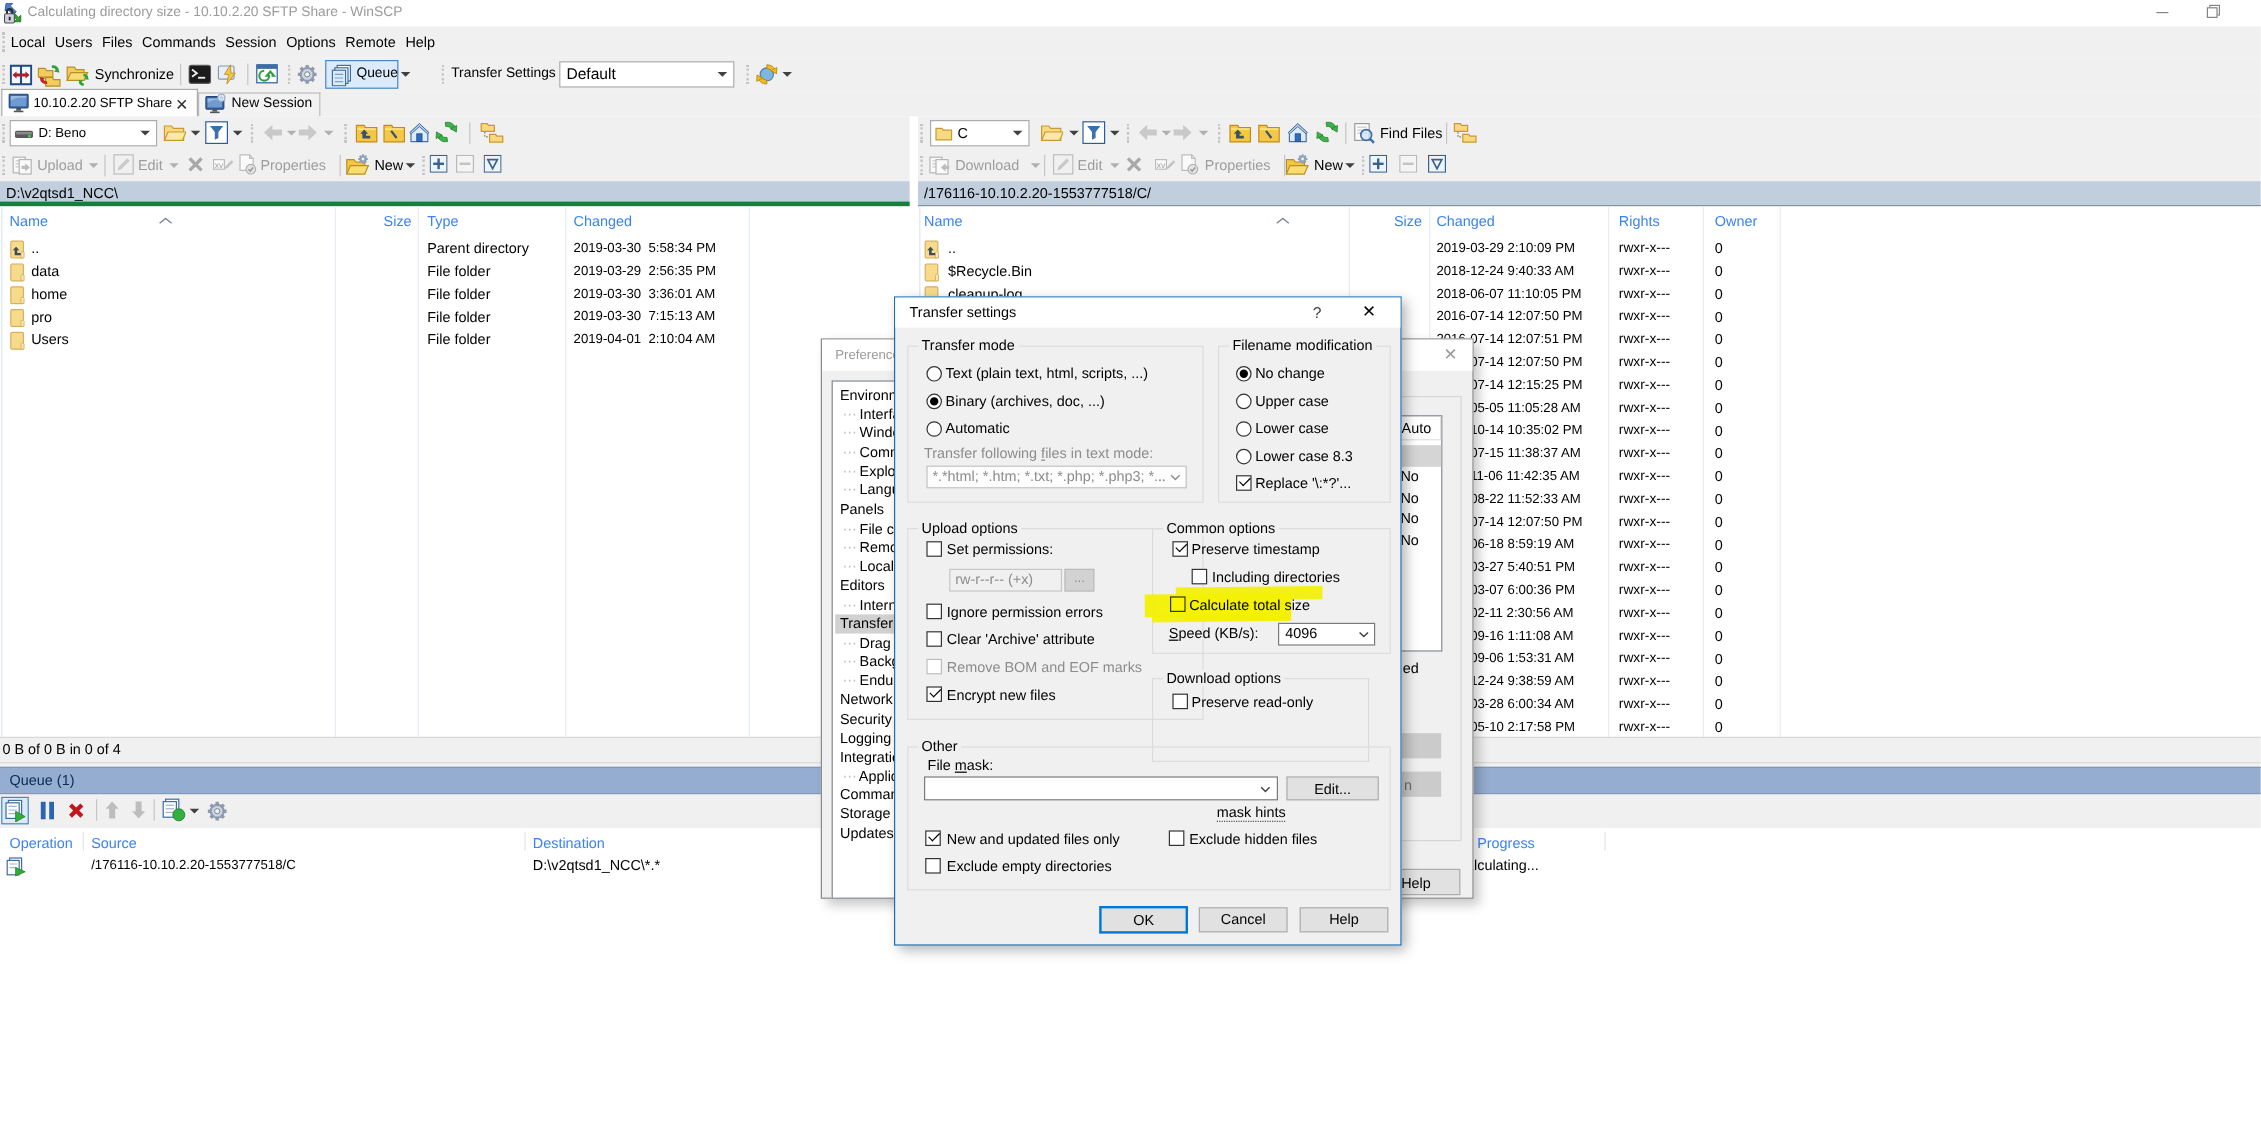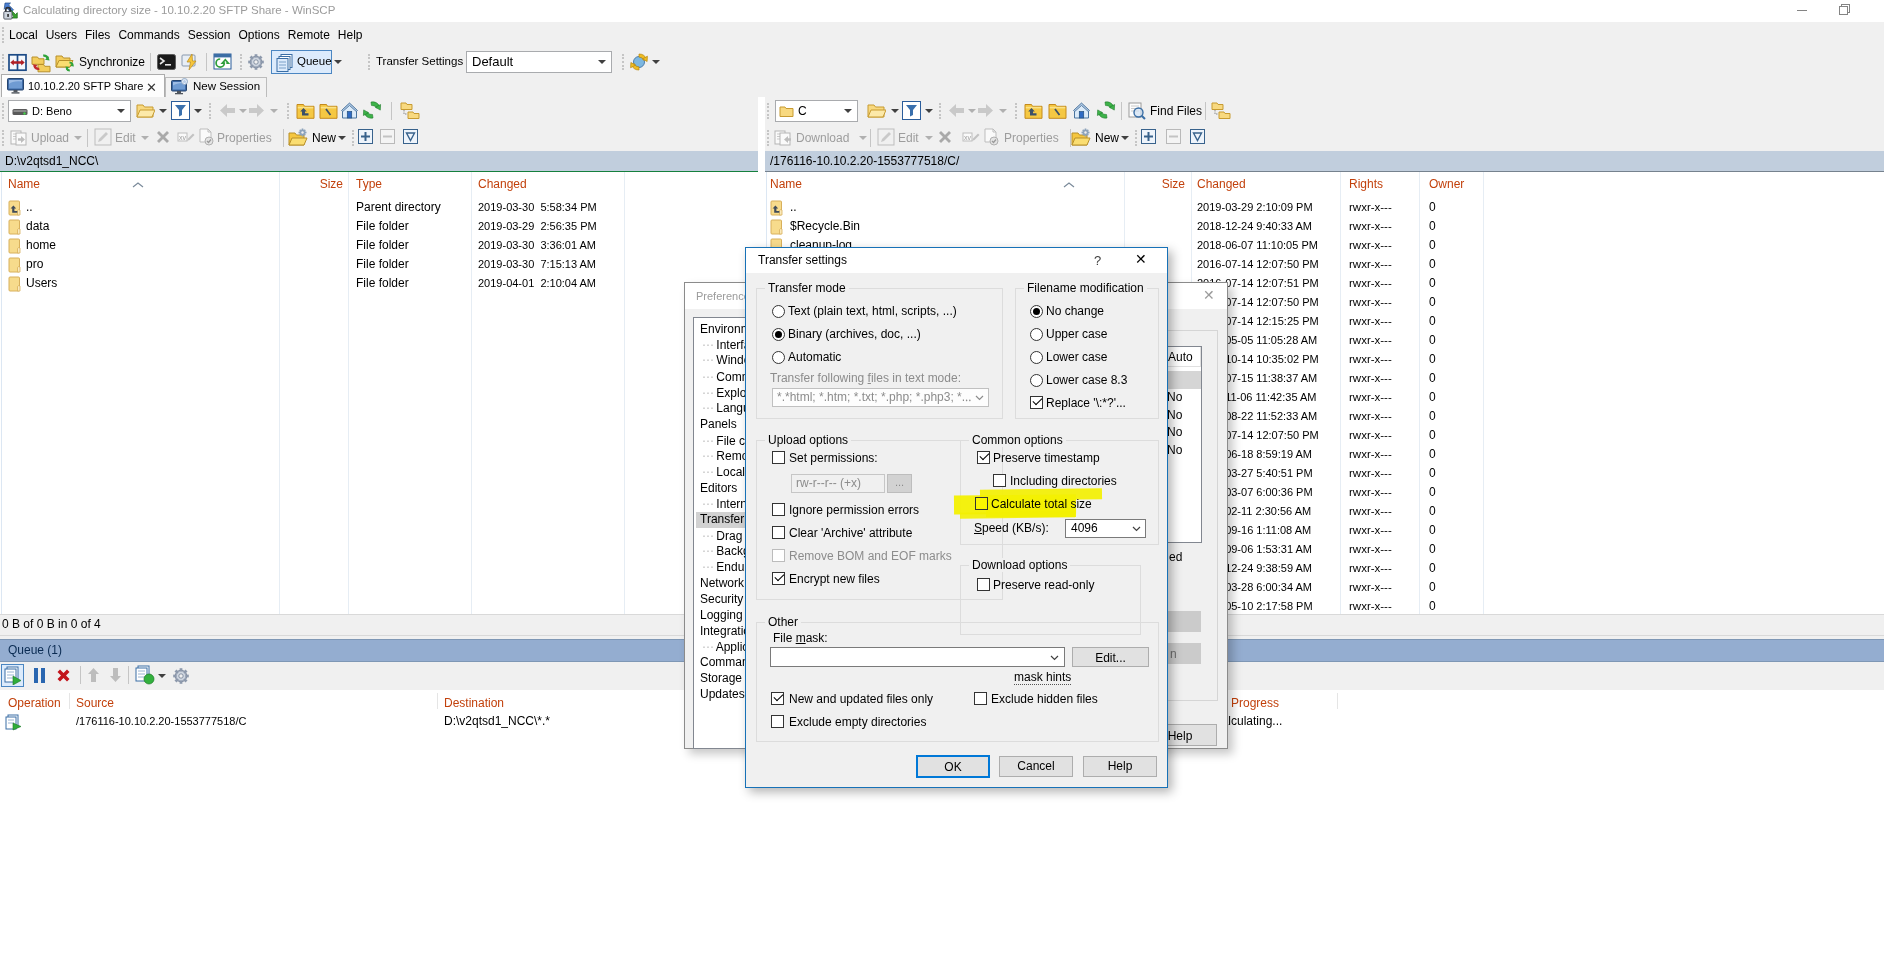--- a/index.html
+++ b/index.html
@@ -15,28 +15,28 @@
 #menubar { left:0; top:22px; width:1884px; height:26px; background:#f0f0f0; }
 #toolbar1 { left:0; top:48px; width:1884px; height:28px; background:#f0f0f0; }
 #tabbar { left:0; top:76px; width:1884px; height:21px; background:#f0f0f0; }
 .menuitem { display:inline-block; padding:0 4px; font-size:12px; line-height:26px; color:#000; }
 
 
 #ltb1 { left:0; top:97px; width:758px; height:28px; background:#f0f0f0; }
 #rtb1 { left:765px; top:97px; width:1119px; height:28px; background:#f0f0f0; }
 #ltb2 { left:0; top:125px; width:758px; height:26px; background:#f0f0f0; }
 #rtb2 { left:765px; top:125px; width:1119px; height:26px; background:#f0f0f0; }
-#lpath { left:0; top:151px; width:758px; height:21px; background:#c1cedd; border-bottom:1px solid #15803d; }
+#lpath { left:0; top:151px; width:758px; height:21px; background:#c1cedd; border-bottom:4px solid #15803d; }
 #rpath { left:765px; top:151px; width:1119px; height:21px; background:#c1cedd; border-bottom:1px solid #76828e; }
 .pathtxt { font-size:12px; line-height:20px; padding-left:5px; color:#000; }
 
 
 #lfiles { left:0; top:172px; width:758px; height:443px; background:#fff; }
 #rfiles { left:765px; top:172px; width:1119px; height:443px; background:#fff; }
-.hcell { position:absolute; top:0; height:24px; font-size:12px; line-height:24px; color:#c2410c; }
+.hcell { position:absolute; top:0; height:24px; font-size:12px; line-height:24px; color:#3b82f6; }
 .fline { position:absolute; top:2px; bottom:2px; width:1px; background:#e6edf4; }
 .row { position:absolute; height:19px; font-size:12px; line-height:19px; white-space:nowrap; }
 
 #lstatus { left:0; top:614px; width:758px; height:25px; background:#f0f0f0; border-top:1px solid #d9d9d9; }
 #rstatus { left:765px; top:614px; width:1119px; height:25px; background:#f0f0f0; border-top:1px solid #d9d9d9; }
 #queuehdr { left:0; top:639px; width:1884px; height:23px; background:#94add0; border-top:1px solid #7e97b5; border-bottom:1px solid #7e97b5; }
 #queuetb { left:0; top:662px; width:1884px; height:28px; background:#f0f0f0; }
 #queuelist { left:0; top:690px; width:1884px; height:263px; background:#fff; }
 
 

